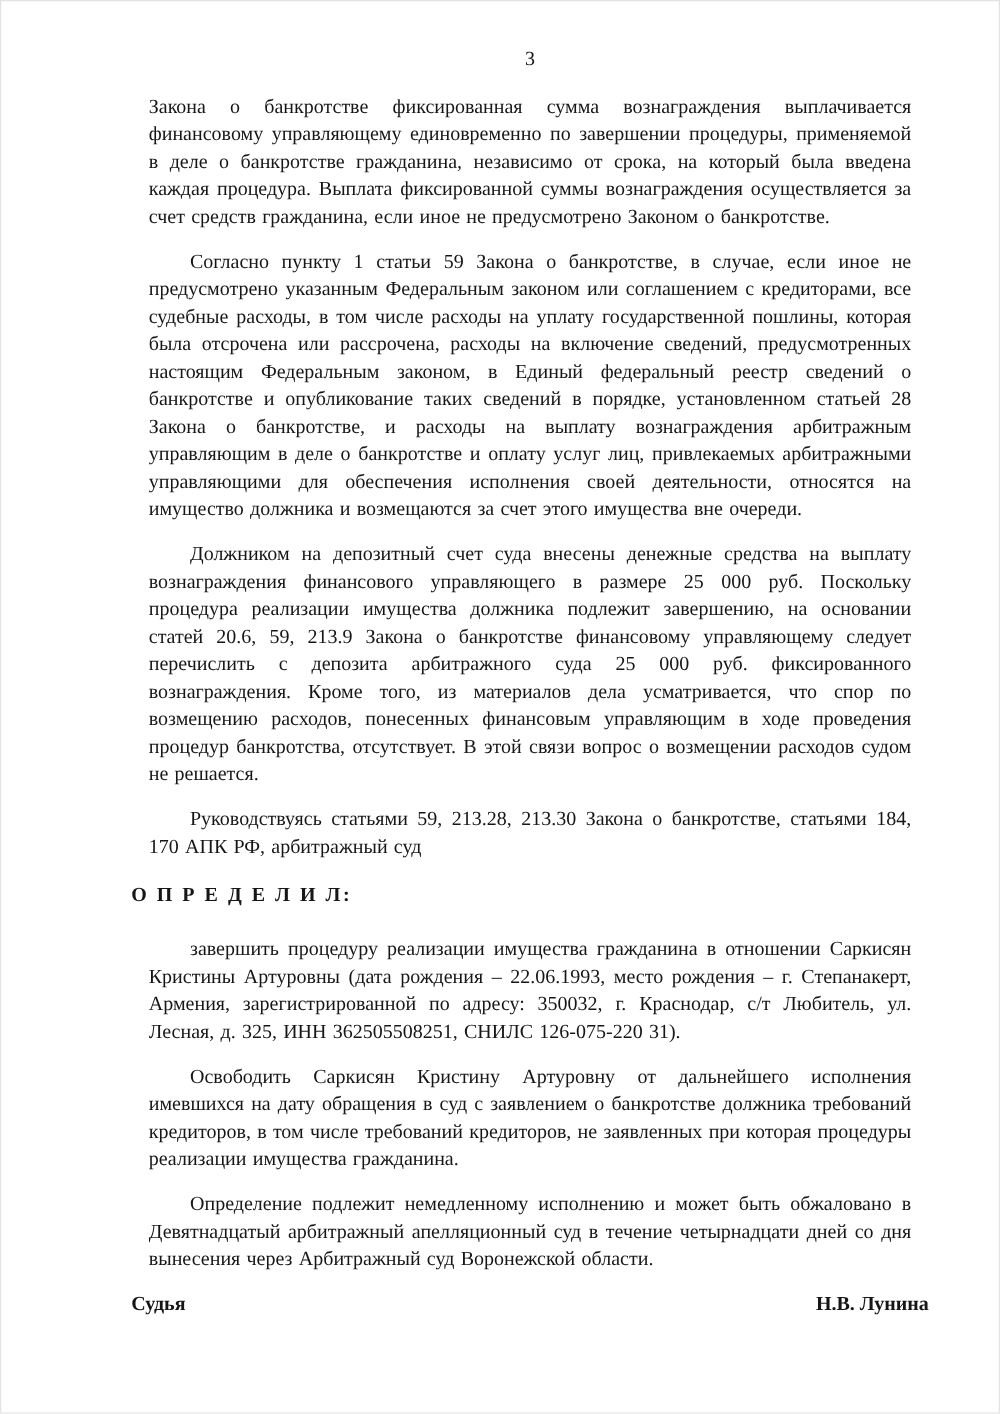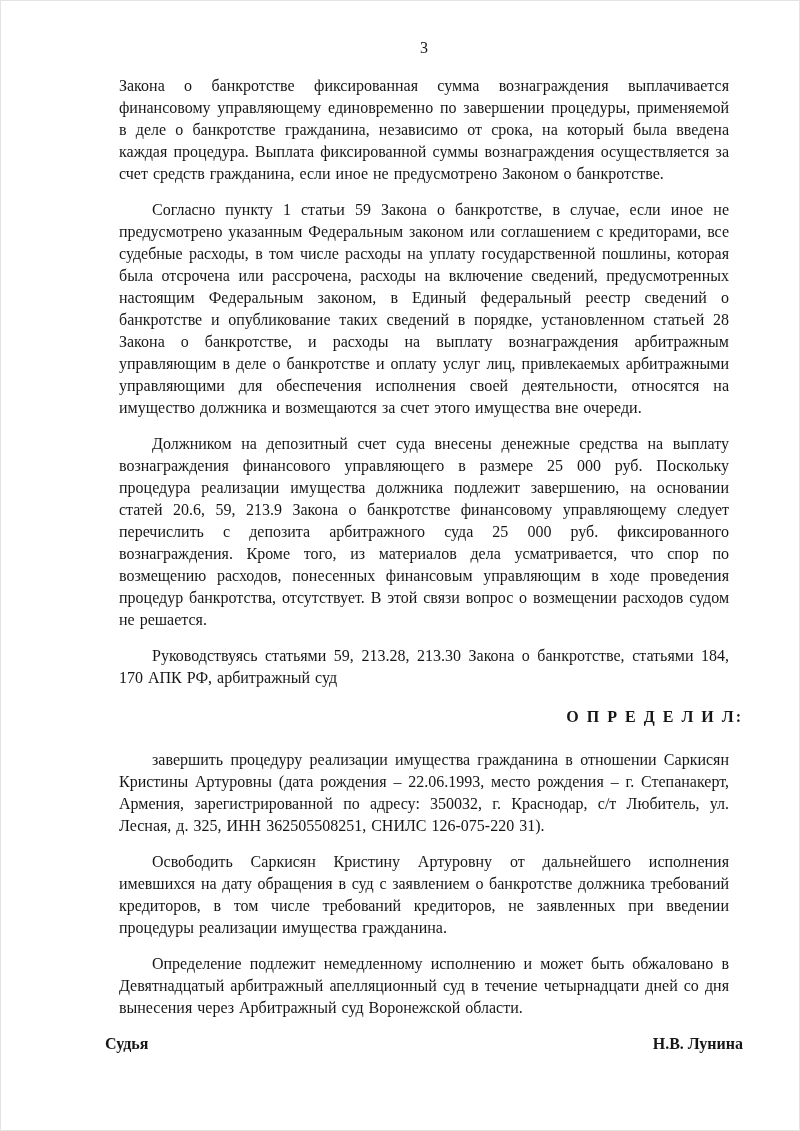--- a/index.html
+++ b/index.html
@@ -27,21 +27,21 @@
   p.para {
     margin: 14px;
     text-align: justify;
     text-indent: 33px;
     word-spacing: 1px;
   }
   p.para.no-indent {
     text-indent: 0;
   }
   .ruling-heading {
-    text-align: right;
+    text-align: left;
     font-weight: bold;
     letter-spacing: 2px;
     margin: 17px 0 21px 0;
   }
   .signature-row {
     display: flex;
     justify-content: space-between;
     align-items: flex-end;
     font-weight: bold;
     margin-top: 12px;
@@ -59,21 +59,21 @@
   <p class="para">Согласно пункту 1 статьи 59 Закона о банкротстве, в случае, если иное не предусмотрено указанным Федеральным законом или соглашением с кредиторами, все судебные расходы, в том числе расходы на уплату государственной пошлины, которая была отсрочена или рассрочена, расходы на включение сведений, предусмотренных настоящим Федеральным законом, в Единый федеральный реестр сведений о банкротстве и опубликование таких сведений в порядке, установленном статьей 28 Закона о банкротстве, и расходы на выплату вознаграждения арбитражным управляющим в деле о банкротстве и оплату услуг лиц, привлекаемых арбитражными управляющими для обеспечения исполнения своей деятельности, относятся на имущество должника и возмещаются за счет этого имущества вне очереди.</p>
 
   <p class="para">Должником на депозитный счет суда внесены денежные средства на выплату вознаграждения финансового управляющего в размере 25 000 руб. Поскольку процедура реализации имущества должника подлежит завершению, на основании статей 20.6, 59, 213.9 Закона о банкротстве финансовому управляющему следует перечислить с депозита арбитражного суда 25 000 руб. фиксированного вознаграждения. Кроме того, из материалов дела усматривается, что спор по возмещению расходов, понесенных финансовым управляющим в ходе проведения процедур банкротства, отсутствует. В этой связи вопрос о возмещении расходов судом не решается.</p>
 
   <p class="para">Руководствуясь статьями 59, 213.28, 213.30 Закона о банкротстве, статьями 184, 170 АПК РФ, арбитражный суд</p>
 
   <div class="ruling-heading">О П Р Е Д Е Л И Л:</div>
 
   <p class="para">завершить процедуру реализации имущества гражданина в отношении Саркисян Кристины Артуровны (дата рождения – 22.06.1993, место рождения – г. Степанакерт, Армения, зарегистрированной по адресу: 350032, г. Краснодар, с/т Любитель, ул. Лесная, д. 325, ИНН 362505508251, СНИЛС 126-075-220 31).</p>
 
-  <p class="para">Освободить Саркисян Кристину Артуровну от дальнейшего исполнения имевшихся на дату обращения в суд с заявлением о банкротстве должника требований кредиторов, в том числе требований кредиторов, не заявленных при введении процедуры реализации имущества гражданина.</p>
+  <p class="para">Освободить Саркисян Кристину Артуровну от дальнейшего исполнения имевшихся на дату обращения в суд с заявлением о банкротстве должника требований кредиторов, в том числе требований кредиторов, не заявленных при которая процедуры реализации имущества гражданина.</p>
 
 
 
   <p class="para">Определение подлежит немедленному исполнению и может быть обжаловано в Девятнадцатый арбитражный апелляционный суд в течение четырнадцати дней со дня вынесения через Арбитражный суд Воронежской области.</p>
 
   <div class="signature-row">
     <span>Судья</span>
     <span>Н.В. Лунина</span>
   </div>
 

